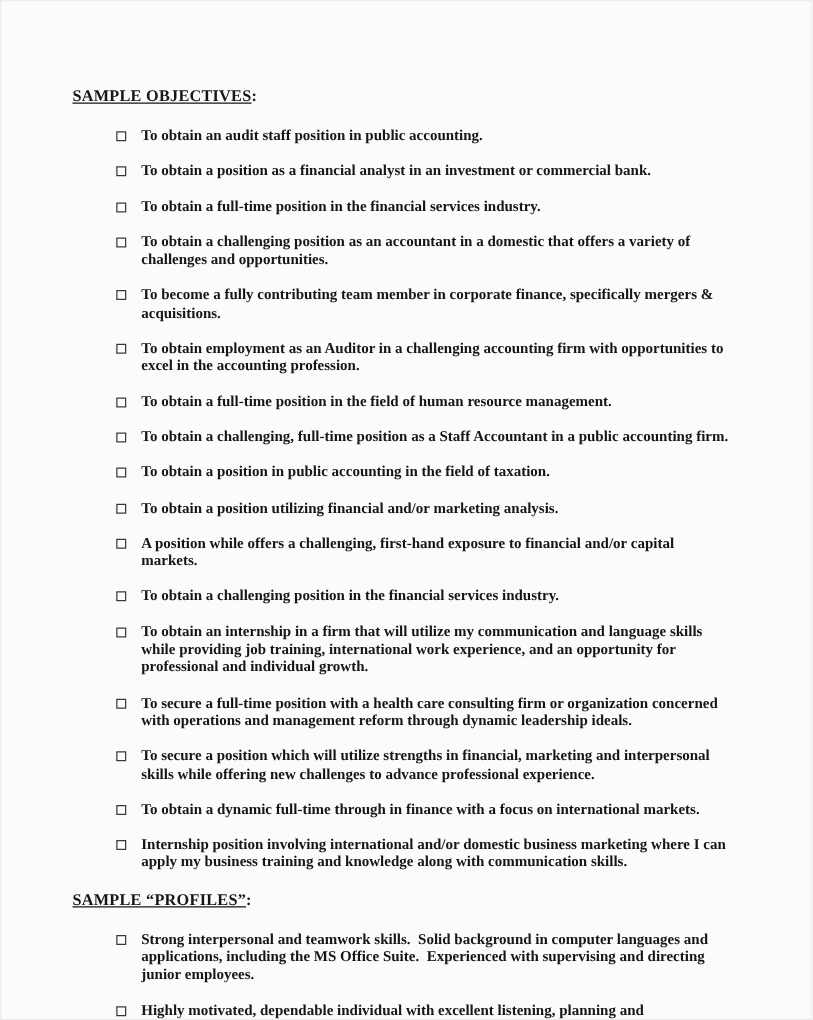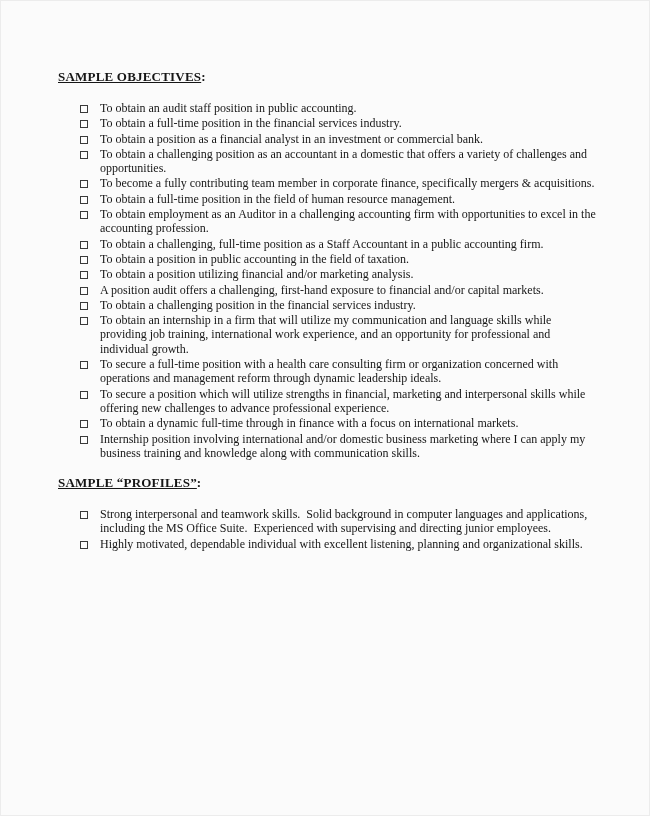--- a/index.html
+++ b/index.html
@@ -36,21 +36,22 @@
     text-decoration: underline;
   }
   .list {
     list-style: none;
     margin: 16px 0 0 0;
     padding: 0 0 0 21px;
   }
   .item {
     display: flex;
     align-items: flex-start;
-    margin: 1px;
+    margin: 14px;
+    font-weight: bold;
   }
   .bullet {
     flex: 0 0 auto;
     width: 6px;
     height: 6px;
     border: 1px solid #3a3a3a;
     margin: 4px 12px 0 0;
     background: #fdfdfd;
   }
   .item-text {
@@ -70,67 +71,67 @@
     <ul class="list">
   <li class="item">
     <span class="bullet"></span>
     <span class="item-text">To obtain an audit staff position in public accounting.</span>
   </li>
 
 
 
   <li class="item">
     <span class="bullet"></span>
-    <span class="item-text">To obtain a full-time position in the financial services industry.</span>
+    <span class="item-text">To obtain a position as a financial analyst in an investment or commercial bank.</span>
   </li>
 
   <li class="item">
     <span class="bullet"></span>
-    <span class="item-text">To obtain a position as a financial analyst in an investment or commercial bank.</span>
+    <span class="item-text">To obtain a full-time position in the financial services industry.</span>
   </li>
 
   <li class="item">
     <span class="bullet"></span>
     <span class="item-text">To obtain a challenging position as an accountant in a domestic that offers a variety of challenges and opportunities.</span>
   </li>
 
   <li class="item">
     <span class="bullet"></span>
     <span class="item-text">To become a fully contributing team member in corporate finance, specifically mergers &amp; acquisitions.</span>
   </li>
 
   <li class="item">
     <span class="bullet"></span>
-    <span class="item-text">To obtain a full-time position in the field of human resource management.</span>
+    <span class="item-text">To obtain employment as an Auditor in a challenging accounting firm with opportunities to excel in the accounting profession.</span>
   </li>
 
   <li class="item">
     <span class="bullet"></span>
-    <span class="item-text">To obtain employment as an Auditor in a challenging accounting firm with opportunities to excel in the accounting profession.</span>
+    <span class="item-text">To obtain a full-time position in the field of human resource management.</span>
   </li>
 
   <li class="item">
     <span class="bullet"></span>
     <span class="item-text">To obtain a challenging, full-time position as a Staff Accountant in a public accounting firm.</span>
   </li>
 
   <li class="item">
     <span class="bullet"></span>
     <span class="item-text">To obtain a position in public accounting in the field of taxation.</span>
   </li>
 
 
   <li class="item">
     <span class="bullet"></span>
     <span class="item-text">To obtain a position utilizing financial and/or marketing analysis.</span>
   </li>
 
   <li class="item">
     <span class="bullet"></span>
-    <span class="item-text">A position audit offers a challenging, first-hand exposure to financial and/or capital markets.</span>
+    <span class="item-text">A position while offers a challenging, first-hand exposure to financial and/or capital markets.</span>
   </li>
 
   <li class="item">
     <span class="bullet"></span>
     <span class="item-text">To obtain a challenging position in the financial services industry.</span>
   </li>
 
   <li class="item">
     <span class="bullet"></span>
     <span class="item-text">To obtain an internship in a firm that will utilize my communication and language skills while providing job training, international work experience, and an opportunity for professional and individual growth.</span>

